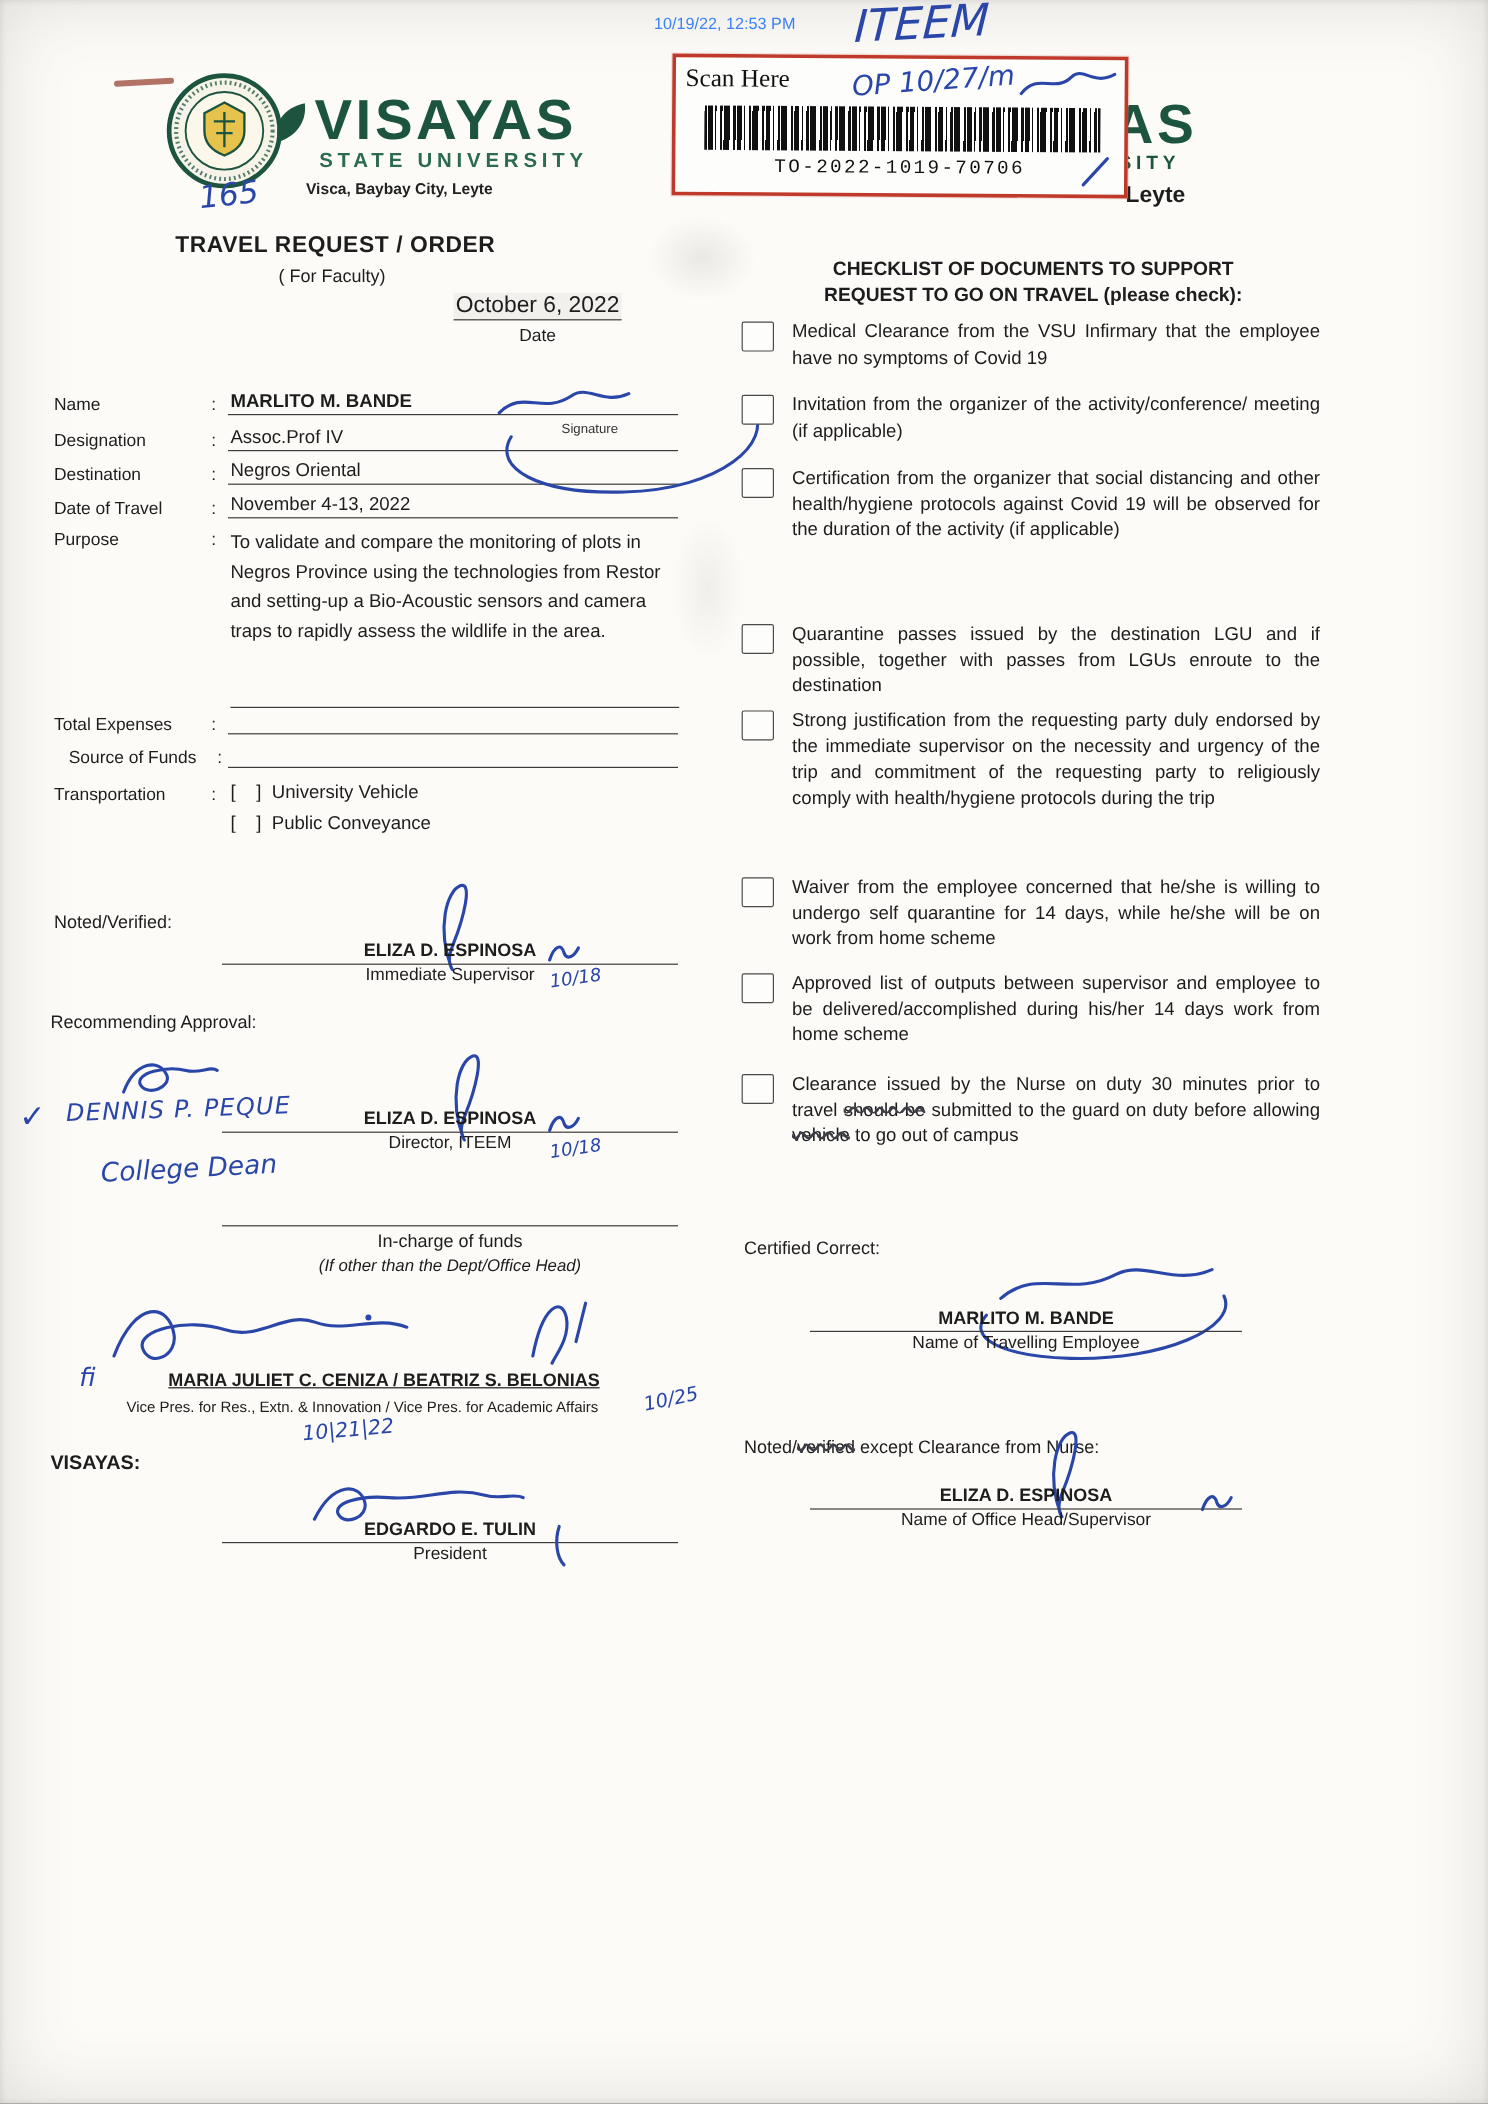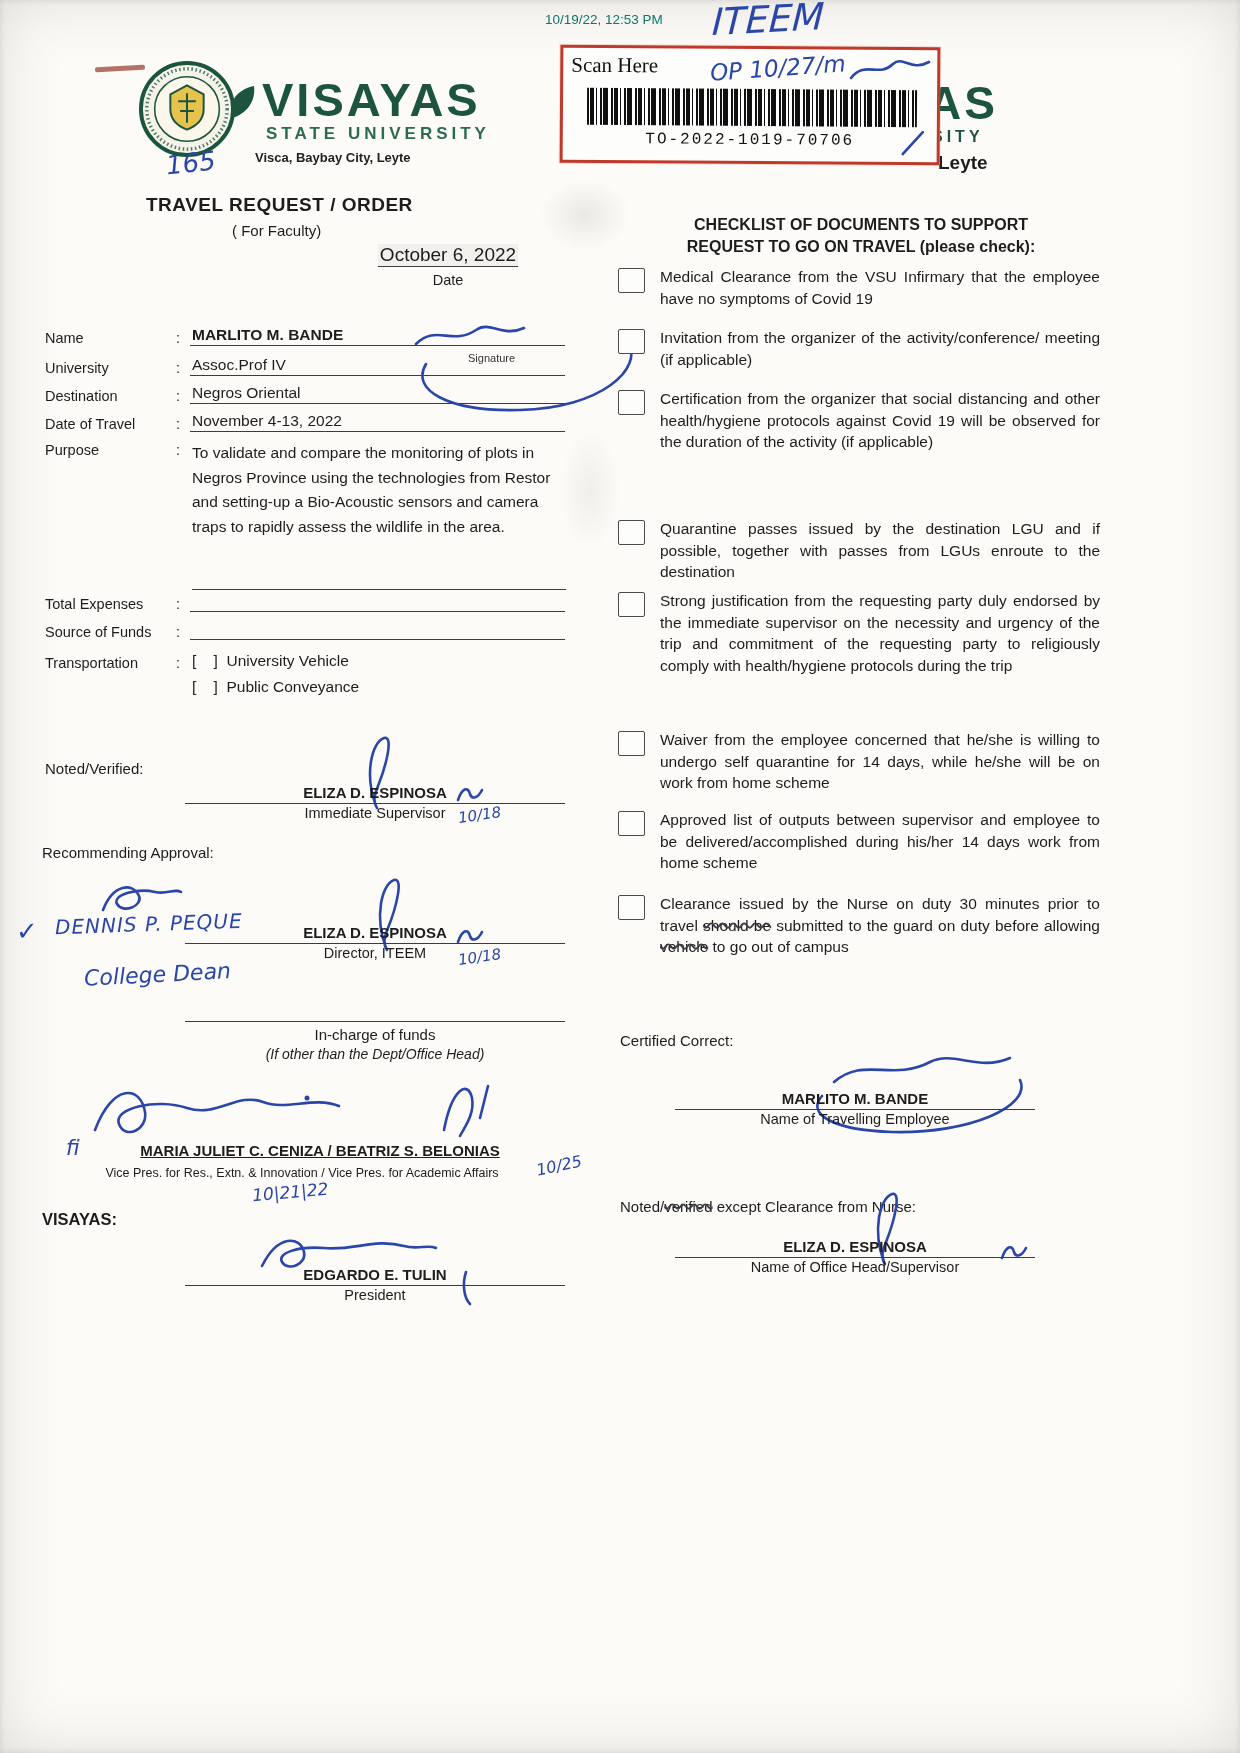--- a/index.html
+++ b/index.html
@@ -66,21 +66,21 @@
 </style>
 </head>
 <body>
 
 <div class="page">
 
   <div class="smudge" style="left:540px;top:180px;width:90px;height:70px;background:radial-gradient(closest-side,rgba(80,70,55,.10),transparent);"></div>
   <div class="smudge" style="left:560px;top:430px;width:60px;height:120px;background:radial-gradient(closest-side,rgba(80,70,55,.07),transparent);"></div>
   <div class="abs" style="left:95px;top:66px;width:50px;height:5px;background:#9a4636;opacity:.75;transform:rotate(-3deg);border-radius:2px;"></div>
 
-  <div class="abs" style="left:545px;top:12px;font-size:13.5px;color:#0f766e;">10/19/22, 12:53 PM</div>
+  <div class="abs" style="left:545px;top:12px;font-size:13.5px;color:#3b82f6;">10/19/22, 12:53 PM</div>
   <div class="abs hw" style="left:712px;top:-2px;font-size:37px;transform:rotate(-3deg) skewX(-6deg);font-weight:500;">ITEEM</div>
 
   <div class="abs frag-green" style="left:928px;top:76px;font-size:46px;letter-spacing:3px;">AS</div>
   <div class="abs frag-green" style="left:932px;top:128px;font-size:16px;letter-spacing:4px;">SITY</div>
   <div class="abs" style="left:938px;top:152px;font-size:19px;font-weight:bold;">Leyte</div>
 
   <div class="abs sticker" style="left:560px;top:46px;width:380px;height:118px;">
     <div class="abs scanhere" style="left:8px;top:5px;">Scan Here</div>
     <div class="abs barcode" style="left:24px;top:40px;width:330px;height:37px;"></div>
     <div class="abs code" style="left:0;top:82px;width:100%;text-align:center;">TO-2022-1019-70706</div>
@@ -115,21 +115,21 @@
   <div class="abs center" style="left:378px;top:272px;width:140px;font-size:14.5px;">Date</div>
 
   <div class="frow" style="left:45px;top:326px;width:520px;">
     <span class="flabel">Name</span>
     <span class="fcolon">:</span>
     <span class="fvalue bold">MARLITO M. BANDE</span>
   </div>
   <div class="abs" style="left:468px;top:352px;font-size:11px;color:#333;">Signature</div>
 
   <div class="frow" style="left:45px;top:356px;width:520px;">
-    <span class="flabel">University</span>
+    <span class="flabel">Designation</span>
     <span class="fcolon">:</span>
     <span class="fvalue">Assoc.Prof IV</span>
   </div>
   <div class="frow" style="left:45px;top:384px;width:520px;">
     <span class="flabel">Destination</span>
     <span class="fcolon">:</span>
     <span class="fvalue">Negros Oriental</span>
   </div>
   <div class="frow" style="left:45px;top:412px;width:520px;">
     <span class="flabel">Date of Travel</span>
@@ -146,21 +146,21 @@
     <path d="M236,26 C252,52 210,92 128,94 C56,96 18,74 34,48" stroke-width="2.4"></path>
   </svg>
 
   <div class="abs" style="left:192px;top:576px;width:374px;height:14px;border-bottom:1.4px solid #3c3c3c;"></div>
 
   <div class="frow" style="left:45px;top:596px;width:520px;">
     <span class="flabel">Total Expenses</span>
     <span class="fcolon">:</span>
     <span class="fvalue"></span>
   </div>
-  <div class="frow" style="left:45px;top:624px;width:520px;">
+  <div class="frow" style="left:45px;top:624px;width:520px;text-align:center;">
     <span class="flabel">Source of Funds</span>
     <span class="fcolon">:</span>
     <span class="fvalue"></span>
   </div>
   <div class="frow" style="left:45px;top:652px;width:520px;">
     <span class="flabel">Transportation</span>
     <span class="fcolon">:</span>
     <span class="fvalue noline" style="white-space:pre;">[    ]  University Vehicle</span>
   </div>
   <div class="abs" style="left:192px;top:678px;font-size:15.5px;white-space:pre;">[    ]  Public Conveyance</div>

